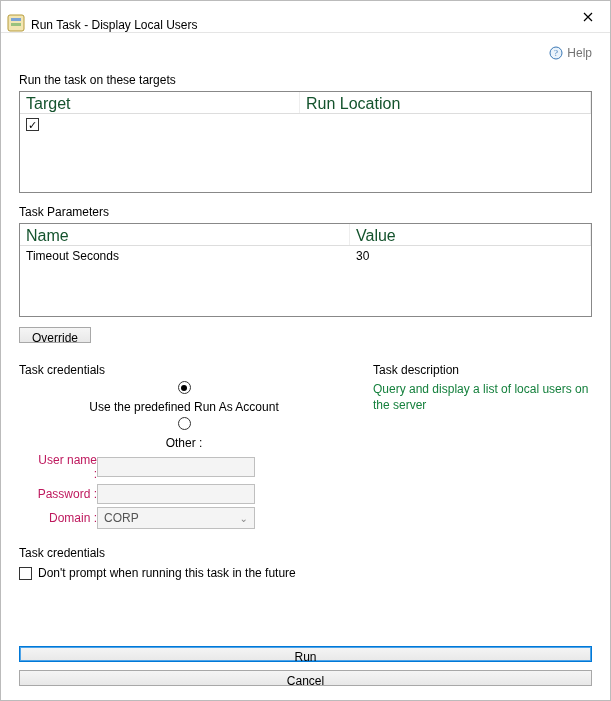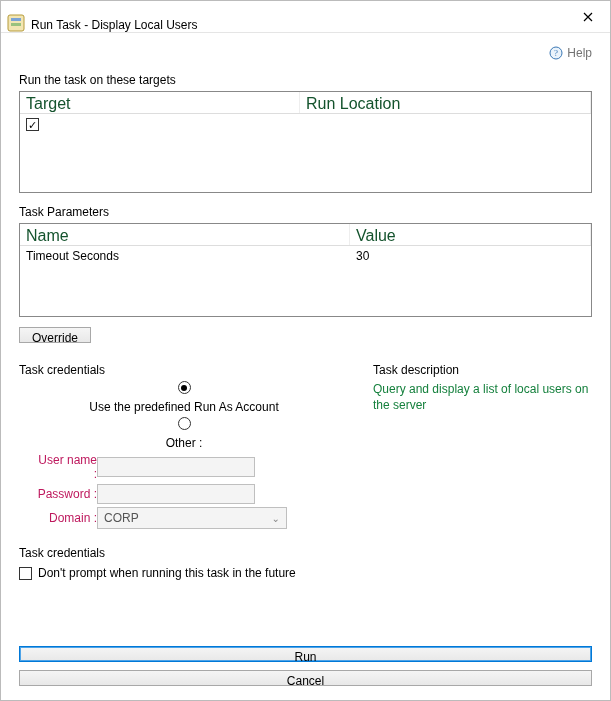--- a/index.html
+++ b/index.html
@@ -177,21 +177,21 @@
   .text-input {
     width: 158px; height: 20px;
     border: 1px solid #bfbfbf;
     background: #f4f4f4;
     padding: 2px 4px;
     font-size:12px;
     font-family:inherit;
     color:#555;
   }
   .combo {
-    width: 190px; height: 22px;
+    width: 158px; height: 22px;
     border: 1px solid #bfbfbf;
     background: #f4f4f4;
     display:flex; align-items:center; justify-content:space-between;
     padding: 0 6px;
     color:#555;
     font-size:12px;
   }
   .combo .chev { color:#888; font-size:10px; }
   .desc-text {
     font-size: 12px;

